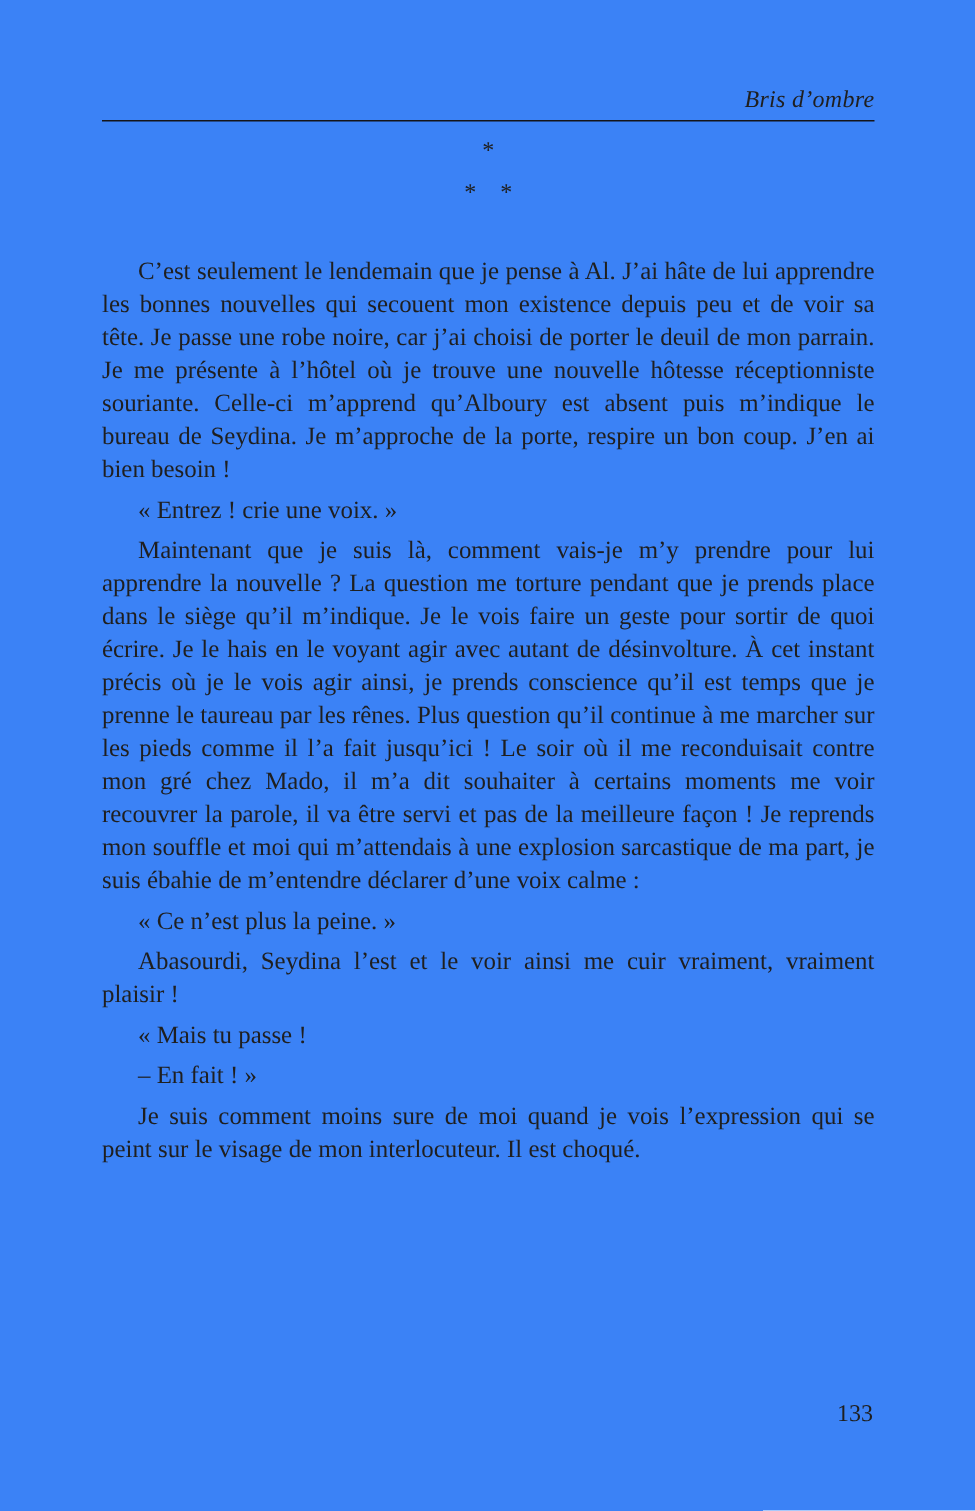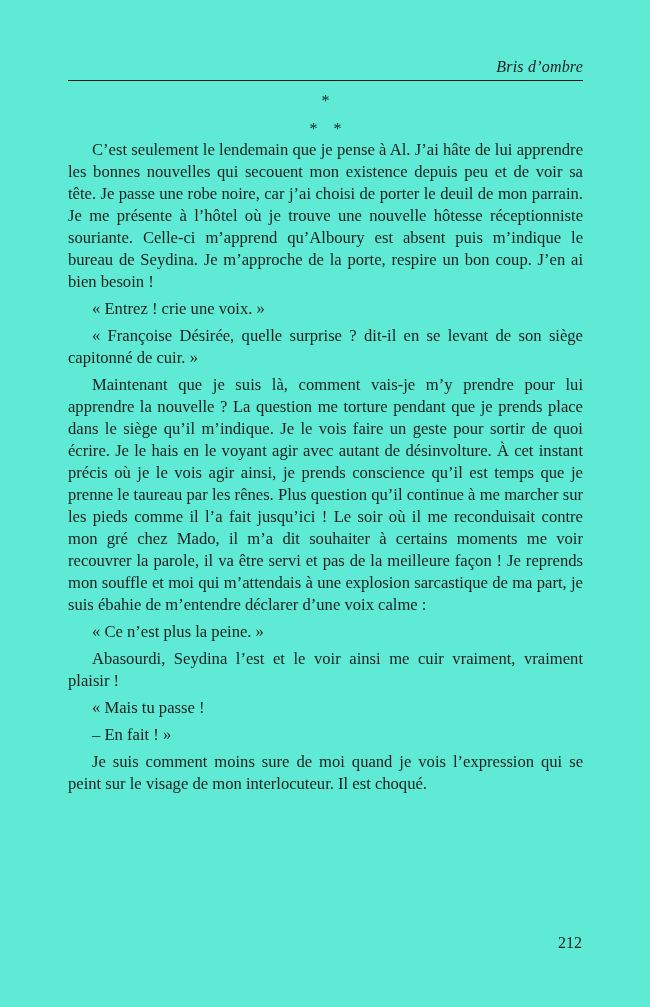--- a/index.html
+++ b/index.html
@@ -4,21 +4,21 @@
 <style>
   html, body {
     margin: 0;
     padding: 0;
     background: #ffffff;
   }
   .page {
     position: relative;
     width: 650px;
     height: 1007px;
-    background: #5eead4;
+    background: #3b82f6;
     color: #1f1f1f;
     font-family: "Liberation Serif", "DejaVu Serif", serif;
     box-sizing: border-box;
     padding: 58px 67px 0 68px;
     overflow: hidden;
   }
   .running-header {
     font-style: italic;
     font-size: 16px;
     line-height: 18px;
@@ -31,20 +31,21 @@
     margin-top: 4px;
   }
   .section-break {
     text-align: center;
     font-size: 16px;
     line-height: 20px;
   }
   .asterisk-row-1 { margin-top: 10px; }
   .asterisk-row-2 { margin-top: 8px; white-space: pre; }
   .body-text {
+    margin-top: 31px;
     font-size: 16.6px;
     line-height: 22px;
     text-align: justify;
     hyphens: none;
   }
   .body-text p {
     margin: 0 0 5px 0;
     text-indent: 24px;
   }
   .page-number {
@@ -64,24 +65,23 @@
   <div class="header-rule"></div>
 
   <div class="section-break">
     <div class="asterisk-row-1">*</div>
     <div class="asterisk-row-2">*    *</div>
   </div>
 
   <div class="body-text">
     <p>C’est seulement le lendemain que je pense à Al. J’ai hâte de lui apprendre les bonnes nouvelles qui secouent mon existence depuis peu et de voir sa tête. Je passe une robe noire, car j’ai choisi de porter le deuil de mon parrain. Je me présente à l’hôtel où je trouve une nouvelle hôtesse réceptionniste souriante. Celle-ci m’apprend qu’Alboury est absent puis m’indique le bureau de Seydina. Je m’approche de la porte, respire un bon coup. J’en ai bien besoin !</p>
     <p>« Entrez ! crie une voix. »</p>
-    <p>« Françoise Désirée, quelle surprise ? dit-il en se levant de son siège capitonné de cuir. »</p>
     <p>Maintenant que je suis là, comment vais-je m’y prendre pour lui apprendre la nouvelle ? La question me torture pendant que je prends place dans le siège qu’il m’indique. Je le vois faire un geste pour sortir de quoi écrire. Je le hais en le voyant agir avec autant de désinvolture. À cet instant précis où je le vois agir ainsi, je prends conscience qu’il est temps que je prenne le taureau par les rênes. Plus question qu’il continue à me marcher sur les pieds comme il l’a fait jusqu’ici ! Le soir où il me reconduisait contre mon gré chez Mado, il m’a dit souhaiter à certains moments me voir recouvrer la parole, il va être servi et pas de la meilleure façon ! Je reprends mon souffle et moi qui m’attendais à une explosion sarcastique de ma part, je suis ébahie de m’entendre déclarer d’une voix calme :</p>
     <p>« Ce n’est plus la peine. »</p>
     <p>Abasourdi, Seydina l’est et le voir ainsi me cuir vraiment, vraiment plaisir !</p>
     <p>« Mais tu passe !</p>
     <p>– En fait ! »</p>
     <p>Je suis comment moins sure de moi quand je vois l’expression qui se peint sur le visage de mon interlocuteur. Il est choqué.</p>
   </div>
 
-  <div class="page-number">212</div>
+  <div class="page-number">133</div>
 
 </div>
 
 </body></html>

